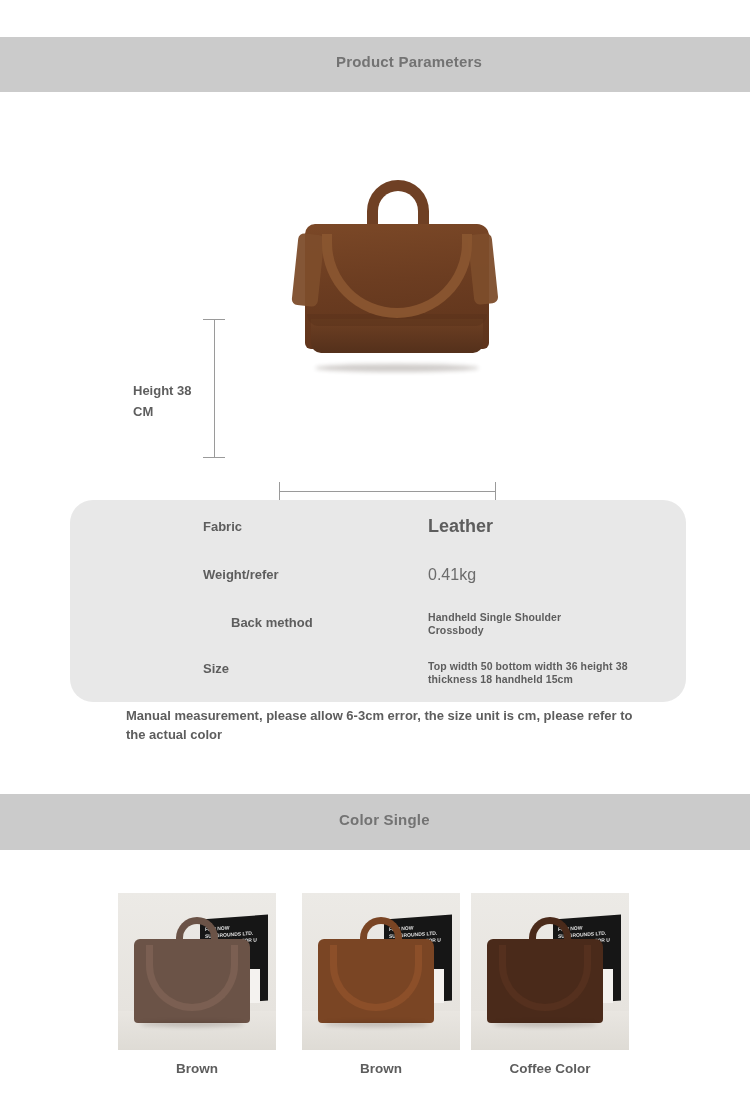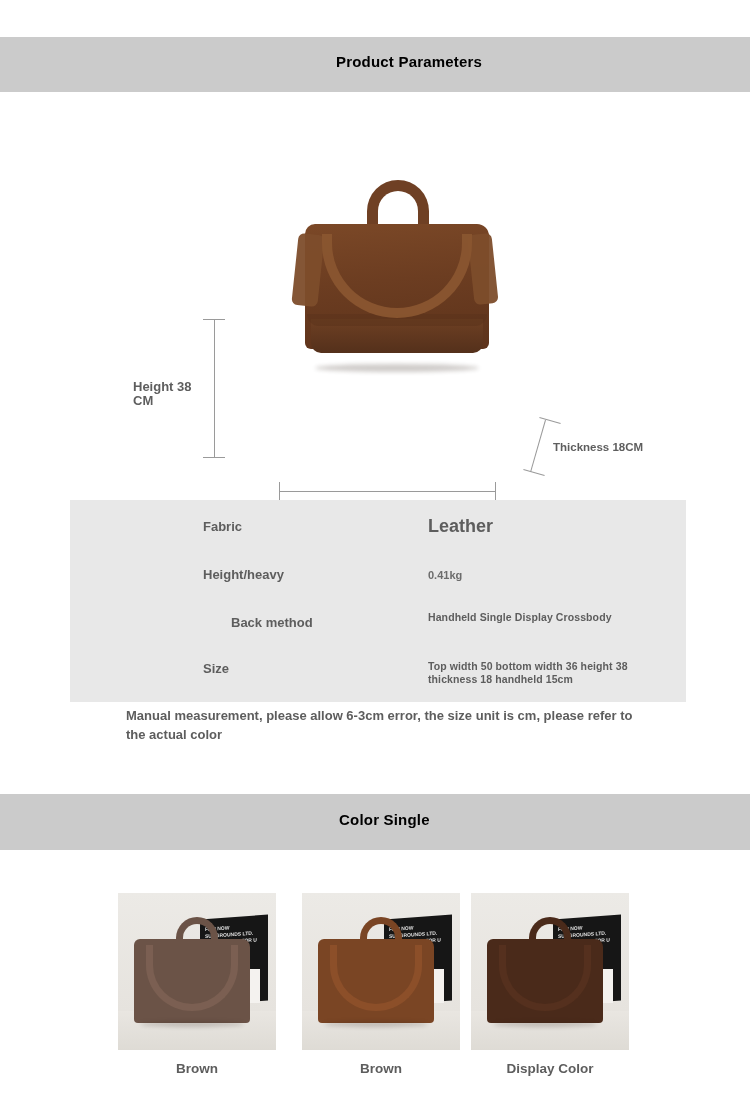--- a/index.html
+++ b/index.html
@@ -23,21 +23,21 @@
     width: 750px;
     background: #cbcbcb;
     display: flex;
     align-items: center;
   }
   .banner-title {
     position: absolute;
     font-size: 15px;
     font-weight: bold;
     letter-spacing: .2px;
-    color: #000000;
+    color: #737373;
     white-space: nowrap;
   }
   #banner-product { top: 37px; height: 55px; }
   #banner-color   { top: 794px; height: 56px; }
   #title-product  { left: 336px; top: 53px; }
   #title-color    { left: 339px; top: 811px; }
 
   
   .diagram {
     position: absolute;
@@ -146,21 +146,21 @@
   .v-line { width: 1px; }
   .h-line { height: 1px; }
   .cap-h  { height: 1px; width: 22px; background: #9a9a9a; position: absolute; }
   .cap-v  { width: 1px;  height: 18px; background: #9a9a9a; position: absolute; }
 
   #height-line   { left: 214px; top: 227px; height: 138px; }
   #height-cap-t  { left: 203px; top: 227px; }
   #height-cap-b  { left: 203px; top: 365px; }
   #height-label  {
     position: absolute; left: 133px; top: 288px;
-    width: 76px; font-size: 13px; font-weight: bold; color: #5e5e5e; line-height: 14px;
+    width: 76px; font-size: 13px; font-weight: bold; color: #5e5e5e; line-height: 21px;
   }
 
   #width-line    { left: 279px; top: 399px; width: 216px; }
   #width-cap-l   { left: 279px; top: 390px; }
   #width-cap-r   { left: 495px; top: 390px; }
   #width-label   {
     position: absolute; left: 334px; top: 417px;
     font-size: 13px; font-weight: bold; color: #5e5e5e; white-space: nowrap;
   }
 
@@ -177,20 +177,21 @@
   }
 
   
   #spec-panel {
     position: absolute;
     left: 70px;
     top: 500px;
     width: 616px;
     height: 202px;
     background: #e8e8e8;
+    border-radius: 23px;
   }
   .spec-row {
     position: absolute;
     left: 0;
     width: 616px;
     display: flex;
   }
   .spec-label {
     position: absolute;
     left: 133px;
@@ -201,21 +202,21 @@
   }
   .spec-value {
     position: absolute;
     left: 358px;
     font-size: 18px;
     color: #5d5d5d;
     line-height: 14px;
   }
   .spec-value.bold { font-weight: bold; }
   .spec-value.small { font-size: 10.5px; font-weight: bold; line-height: 13px; letter-spacing: .1px; }
-  .spec-value.light { font-weight: bold; color: #6c6c6c; font-size: 11px; }
+  .spec-value.light { font-weight: normal; color: #6c6c6c; font-size: 16px; }
 
   #row-fabric  .spec-label { top: 19px; }
   #row-fabric  .spec-value { top: 19px; }
   #row-weight  .spec-label { top: 67px; }
   #row-weight  .spec-value { top: 68px; }
   #row-back    .spec-label { top: 115px; padding-left: 28px; }
   #row-back    .spec-value { top: 111px; }
   #row-size    .spec-label { top: 161px; }
   #row-size    .spec-value { top: 160px; }
 
@@ -320,43 +321,37 @@
   <div class="dim-line v-line" id="height-line"></div>
   <div class="cap-h" id="height-cap-t"></div>
   <div class="cap-h" id="height-cap-b"></div>
   <div id="height-label">Height 38 CM</div>
 
   <div class="dim-line h-line" id="width-line"></div>
   <div class="cap-v" id="width-cap-l"></div>
   <div class="cap-v" id="width-cap-r"></div>
   <div id="width-label">Width 50CM</div>
 
-  <div id="thickness-wrap">
-    <div id="thickness-line"></div>
-    <div id="thickness-cap-t"></div>
-    <div id="thickness-cap-b"></div>
-    <div id="thickness-label">Thickness 18CM</div>
-  </div>
 </div>
 
 <div id="spec-panel">
 
   <div class="spec-row" id="row-fabric">
     <div class="spec-label">Fabric</div>
     <div class="spec-value bold">Leather</div>
   </div>
 
   <div class="spec-row" id="row-weight">
-    <div class="spec-label">Height/heavy</div>
+    <div class="spec-label">Weight/refer</div>
     <div class="spec-value light">0.41kg</div>
   </div>
 
   <div class="spec-row" id="row-back">
     <div class="spec-label">Back method</div>
-    <div class="spec-value small" style="width:190px">Handheld Single Display Crossbody</div>
+    <div class="spec-value small" style="width:190px">Handheld Single Shoulder Crossbody</div>
   </div>
 
   <div class="spec-row" id="row-size">
     <div class="spec-label">Size</div>
     <div class="spec-value small" style="width:230px">Top width 50 bottom width 36 height 38 thickness 18 handheld 15cm</div>
   </div>
 </div>
 
 <div id="disclaimer">Manual measurement, please allow 6-3cm error, the size unit is cm, please refer to the actual color</div>
 
@@ -409,15 +404,15 @@
         <div class="swatch-box-text">FLIP NOW SUBGROUNDS LTD. HAPPINESS IS FOR U</div>
       </div>
       <div class="swatch-card"></div>
       <div style="color:#4a2a1a">
         <div class="sw-handle"></div>
         <div class="sw-body"></div>
         <div class="sw-strap"></div>
       </div>
       <div class="sw-shadow"></div>
     </div>
-    <div class="swatch-label">Display Color</div>
+    <div class="swatch-label">Coffee Color</div>
   </div>
 </div>
 
 </body></html>

